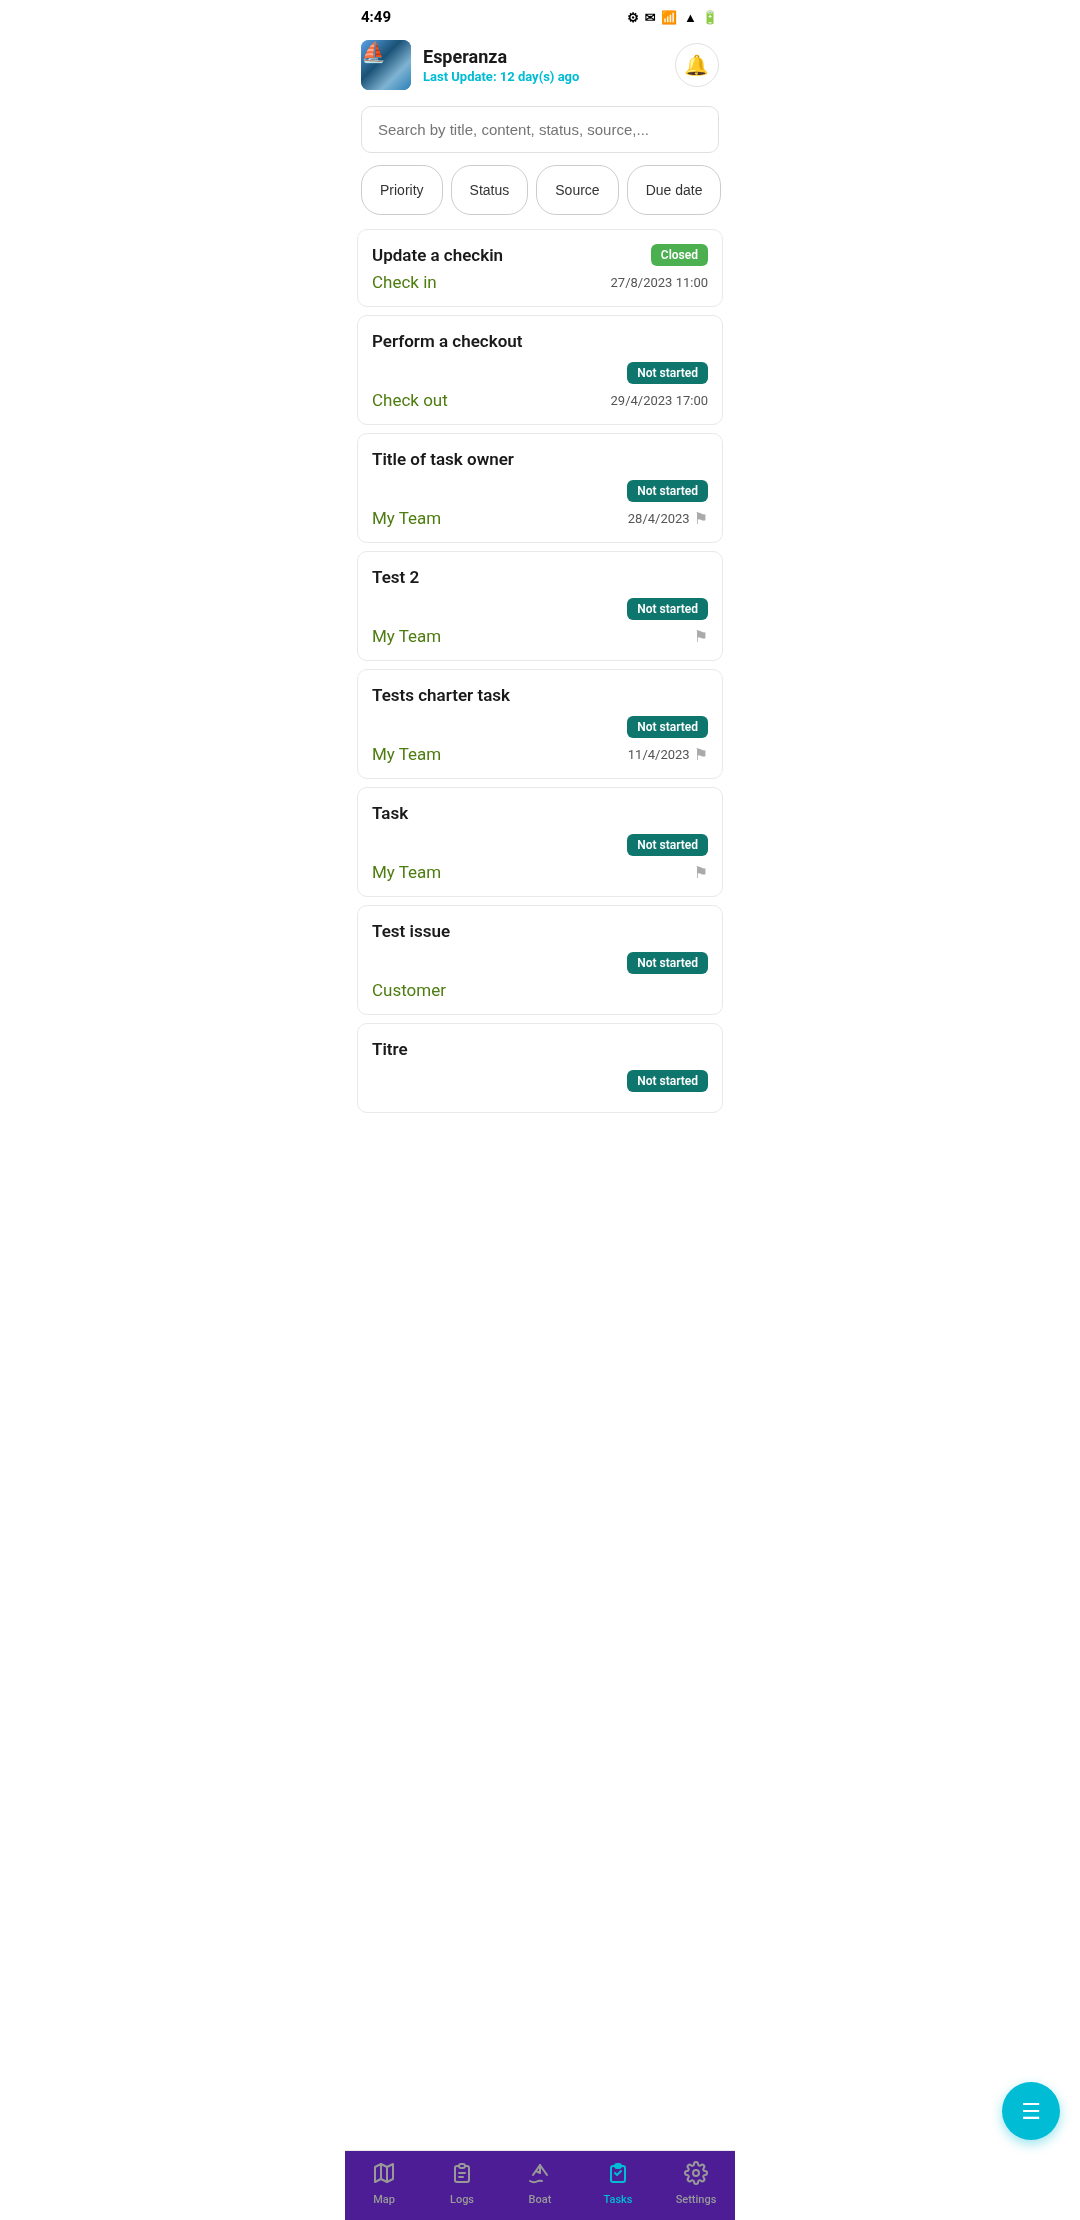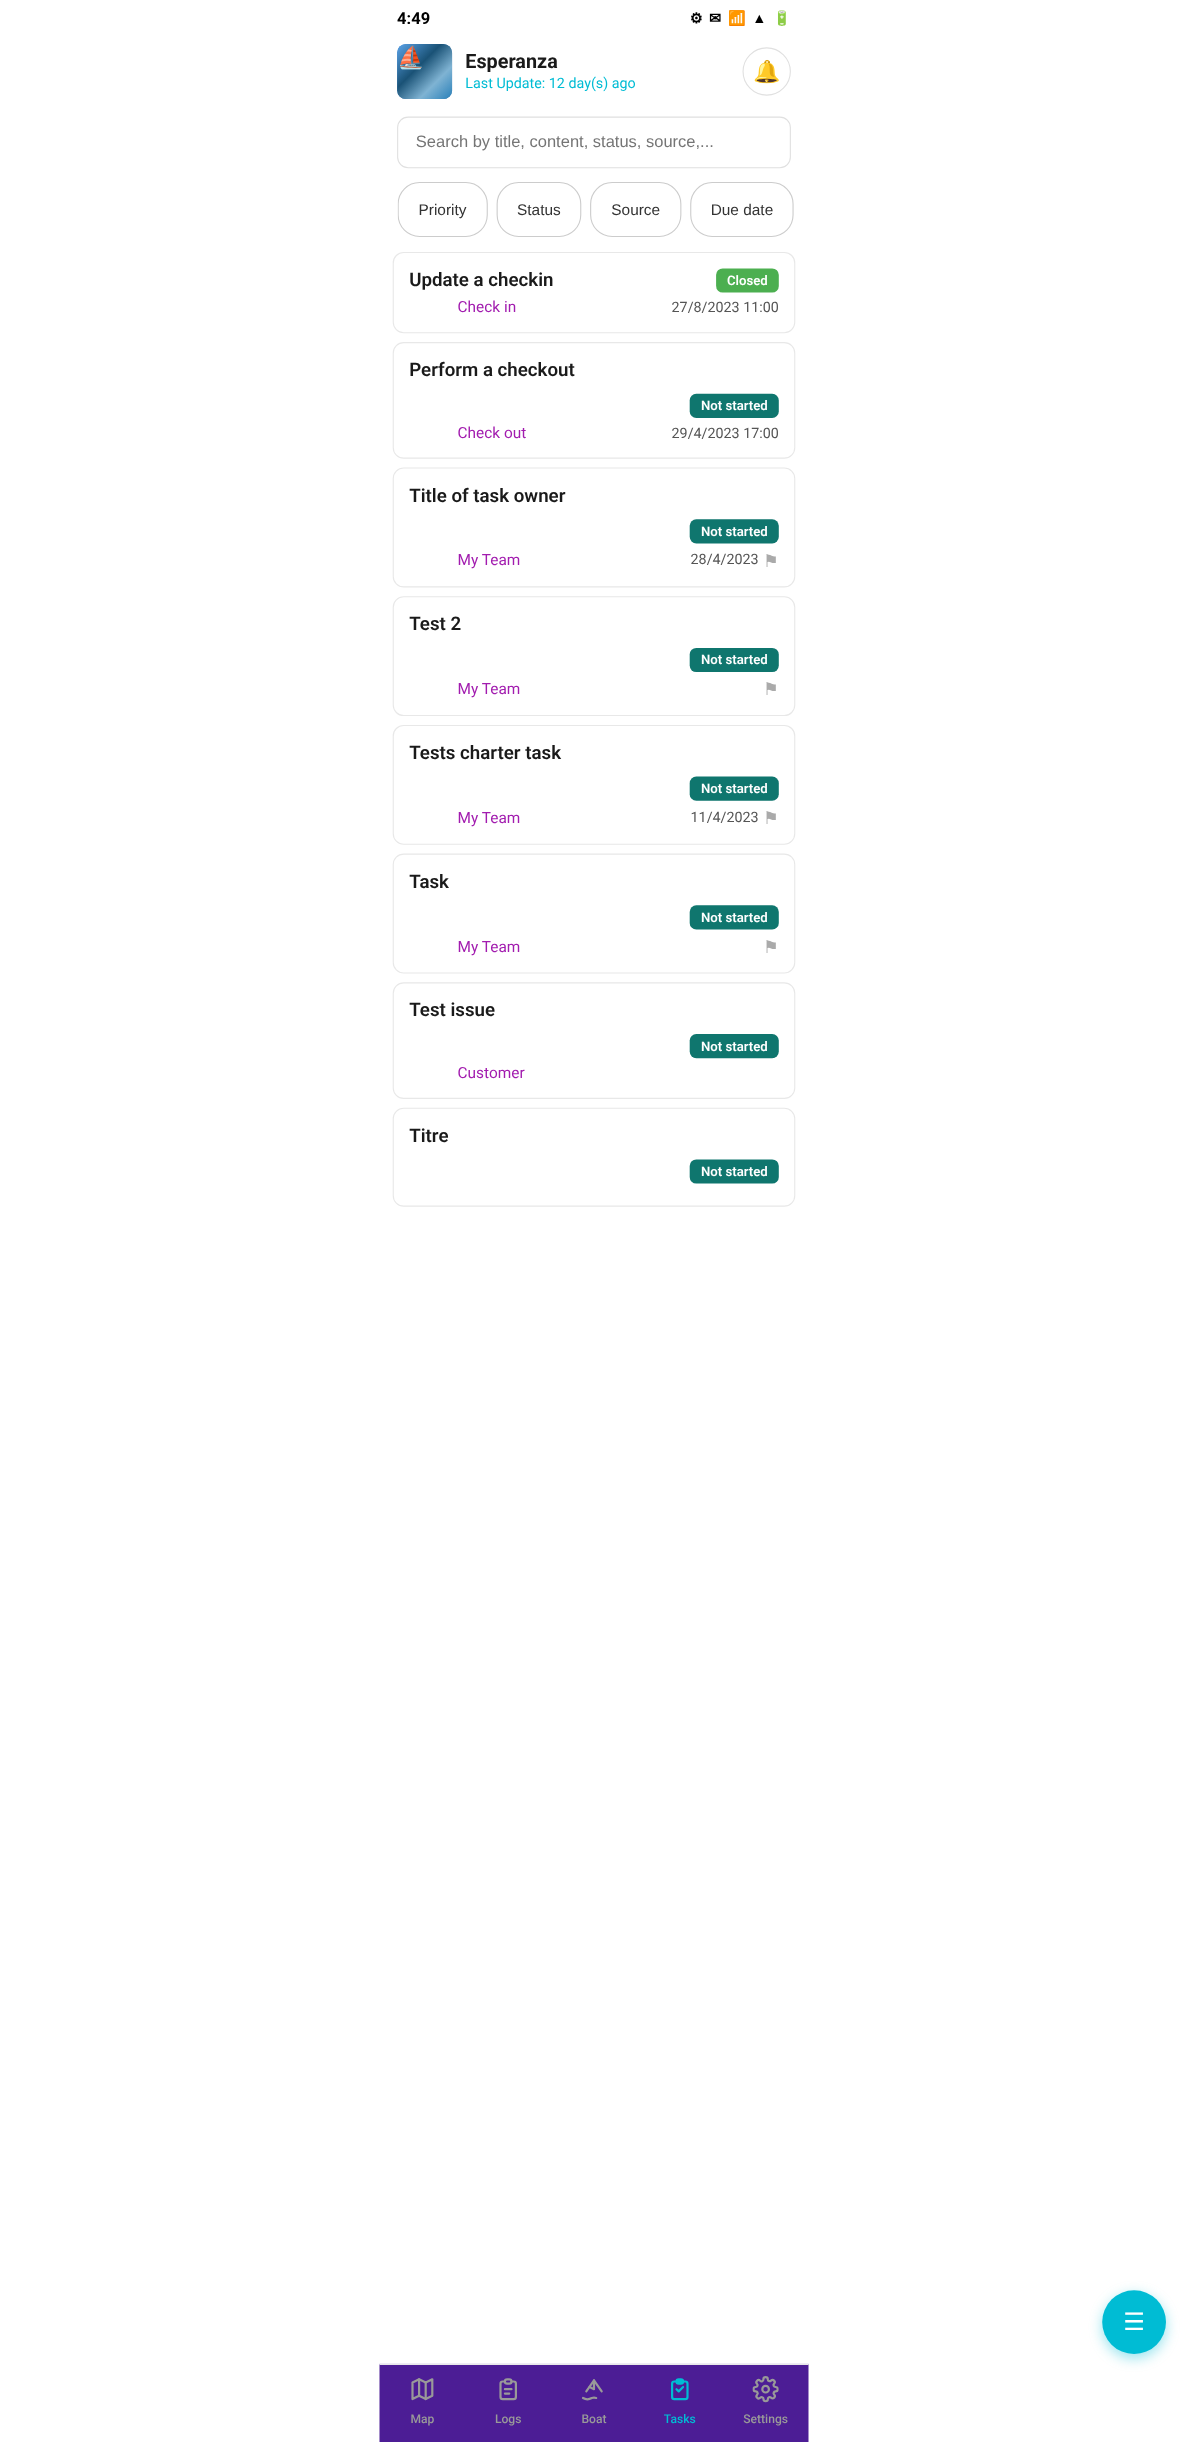--- a/index.html
+++ b/index.html
@@ -42,21 +42,21 @@
       overflow: hidden; display: flex; align-items: center; justify-content: center;
       font-size: 20px; color: white;
     }
     .avatar-img {
       width: 100%; height: 100%; object-fit: cover;
       background: linear-gradient(135deg, #5ba3e8 0%, #1a5276 40%, #7fb3d3 70%, #2980b9 100%);
       border-radius: 6px;
     }
     .header-text {}
     .header-title { font-size: 18px; font-weight: 700; color: #1a1a1a; }
-    .header-subtitle { font-size: 13px; color: #00bcd4; font-weight: 400; margin-top: 2px; }
+    .header-subtitle { font-size: 13px; color: #00bcd4; font-weight: 700; margin-top: 2px; }
     .bell-btn {
       width: 44px; height: 44px; border-radius: 50%;
       border: 1px solid #e0e0e0;
       background: #fff;
       display: flex; align-items: center; justify-content: center;
       cursor: pointer;
     }
     .bell-icon { font-size: 20px; color: #555; }
 
     
@@ -111,21 +111,21 @@
     }
     .badge-closed { background: #4caf50; }
     .badge-not-started { background: #0f766e; margin-top: 32px; }
 
     .task-card-bottom {
       display: flex;
       justify-content: space-between;
       align-items: center;
     }
     .task-source {
-      font-size: 14px; color: #a21caf; margin-left: 44px;
+      font-size: 17px; color: #4d7c0f;
     }
     .task-date-row {
       display: flex; align-items: center; gap: 4px;
     }
     .task-date { font-size: 13px; color: #555; }
     .flag-icon { font-size: 16px; color: #aaa; }
 
     
     .fab {
       position: fixed;

